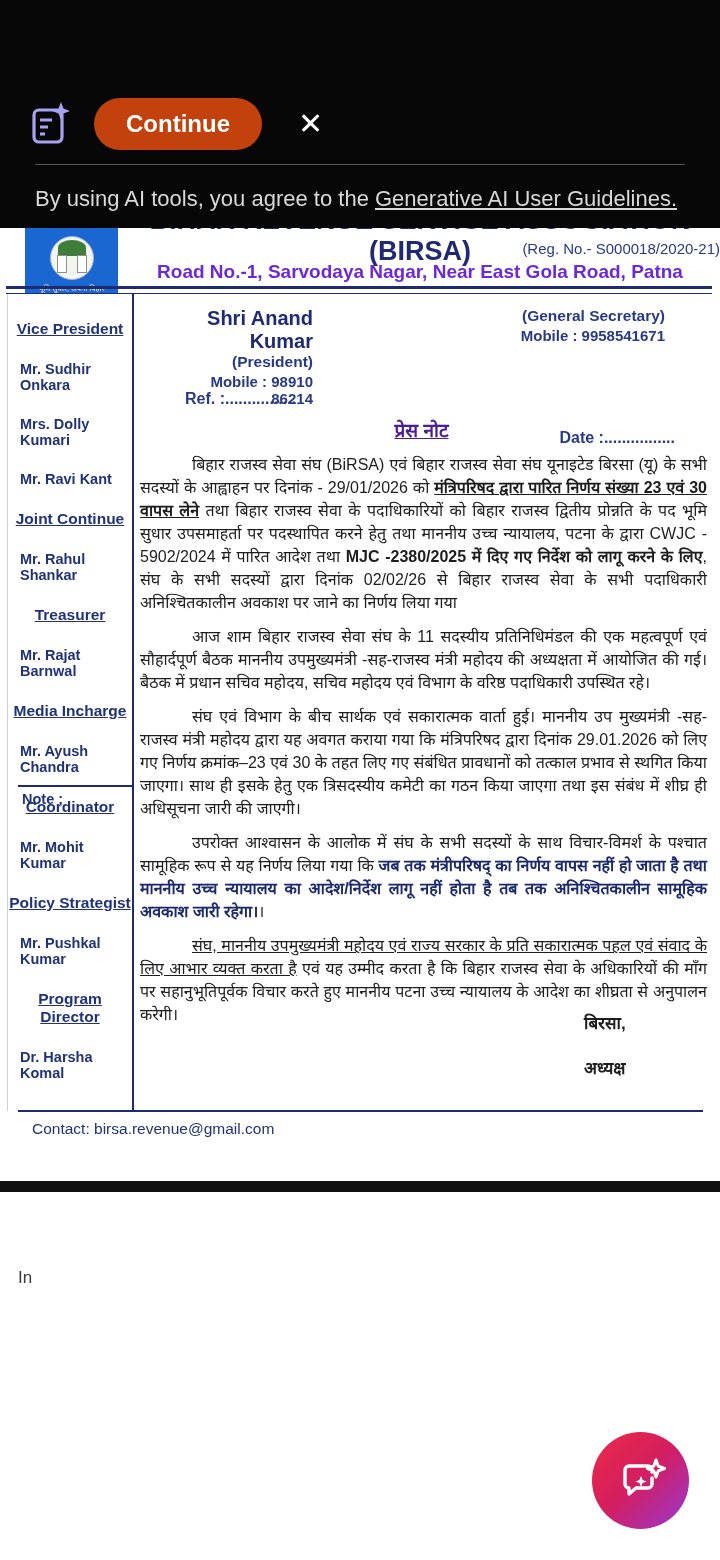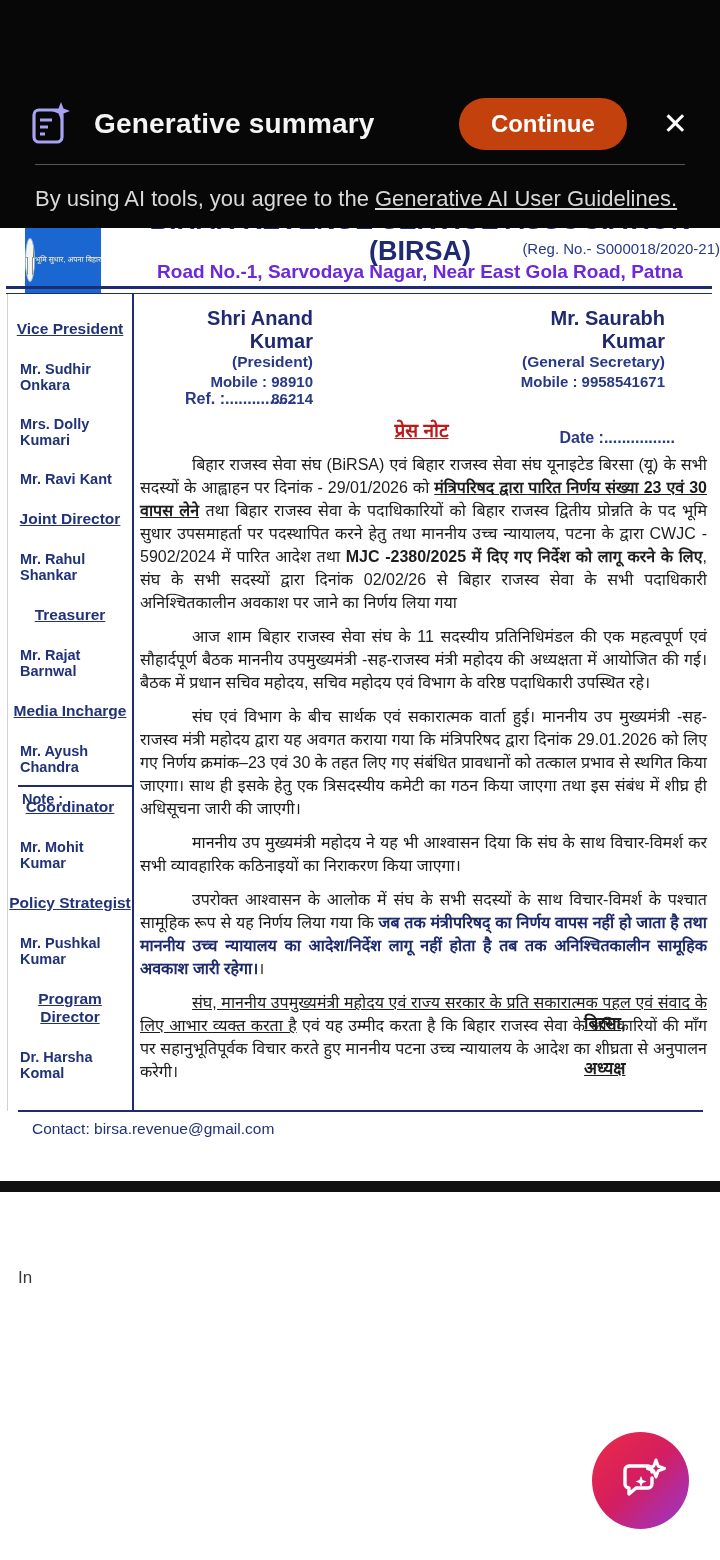--- a/index.html
+++ b/index.html
@@ -17,22 +17,22 @@
   .close-x{color:#ffffff;font-size:30px;font-weight:400;line-height:1;cursor:pointer;padding:4px 6px;}
   .ov-divider{position:absolute;left:35px;right:35px;top:164px;height:1px;background:#565656;}
   .ov-disclaimer{position:absolute;left:35px;top:186px;right:20px;color:#d9d9d9;font-size:22px;}
   .ov-disclaimer a{color:#d9d9d9;text-decoration:underline;cursor:pointer;}
   .org-title{position:absolute;left:120px;top:205px;width:600px;text-align:center;
              font-size:27px;font-weight:800;color:#1f2a70;z-index:5;}
   .reg-no{position:absolute;left:120px;top:240px;width:600px;text-align:right;
           font-size:15px;font-weight:400;color:#283a86;z-index:5;}
   .address{position:absolute;left:120px;top:261px;width:600px;text-align:center;
            font-size:19px;font-weight:700;color:#6d28d9;z-index:5;}
-  .logo{position:absolute;left:25px;top:222px;width:76px;height:71px;background:#1a67d2;z-index:5;
-        display:flex;align-items:center;justify-content:flex-start;}
+  .logo{position:absolute;left:25px;top:222px;width:93px;height:71px;background:#1a67d2;z-index:5;
+        display:flex;flex-direction:column;align-items:center;justify-content:flex-end;}
   .logo-circle{margin-top:4px;width:42px;height:42px;border-radius:50%;background:#f2f6ef;
                border:1px solid #9db6d8;position:relative;overflow:hidden;}
   .logo-globe{position:absolute;left:7px;top:3px;width:28px;height:16px;border-radius:50% 50% 0 0;background:#3f7d3a;}
   .logo-pillar{position:absolute;top:18px;width:8px;height:16px;background:#fdfdfd;border:1px solid #8e8e8e;}
   .logo-caption{margin-top:3px;font-size:7.5px;color:#ffefc2;white-space:nowrap;}
 
   .double-rule{position:absolute;left:6px;right:8px;top:286px;height:4px;
                border-top:3.5px solid #1f2a70;border-bottom:1.5px solid #1f2a70;z-index:5;}
   .page-left-edge{position:absolute;left:7px;top:293px;width:1px;height:818px;background:#cfcfd4;}
   .col-divider{position:absolute;left:132px;top:293px;width:2px;height:818px;background:#1f2a70;}
@@ -49,28 +49,28 @@
   .main-col{position:absolute;left:133px;top:293px;width:577px;height:818px;}
   .official{position:absolute;text-align:right;}
   .official .o-name{font-size:20px;font-weight:800;color:#1f2a70;}
   .official .o-role{font-size:15.5px;font-weight:700;color:#283a86;}
   .official .o-mobile{font-size:15px;font-weight:700;color:#283a86;margin-top:2px;}
   .official.left{left:40px;top:14px;width:140px;text-align:right;}
   .official.right{left:352px;top:14px;width:180px;}
   .ref-label{position:absolute;left:52px;top:97px;font-size:16px;font-weight:700;color:#283a86;}
   .date-label{position:absolute;right:35px;top:100px;font-size:16px;font-weight:700;color:#283a86;margin-top:36px;}
   .press-title{position:absolute;left:0;top:124px;width:100%;text-align:center;
-               font-size:19px;font-weight:800;color:#b91c1c;text-decoration:underline;}
+               font-size:19px;font-weight:800;color:#4c1d95;text-decoration:underline;}
   .paras{position:absolute;left:7px;top:160px;width:567px;font-size:16px;line-height:23px;color:#1d1d1d;}
   .paras p{margin:0 0 11px 0;text-indent:52px;text-align:justify;}
   .seg.b{font-weight:800;}
   .seg.u{text-decoration:underline;}
   .seg.nv{font-weight:800;color:#1c2a6d;}
   .signature{position:absolute;left:451px;top:718px;font-size:17px;font-weight:800;color:#1d1d1d;}
-  .signature div{margin-bottom:22px;text-decoration:underline;}
+  .signature div{margin-bottom:22px;}
 
   
   .footer-rule{position:absolute;left:18px;top:1110px;width:685px;height:2px;background:#1f2a70;}
   .contact-line{position:absolute;left:32px;top:1120px;font-size:15.5px;font-weight:400;color:#203278;}
   .black-bar{position:absolute;left:0;top:1181px;width:720px;height:11px;background:#101010;}
   .partial-text{position:absolute;left:18px;top:1268px;font-size:17px;color:#3a3a3a;}
 
   
   .fab{position:absolute;left:592px;top:1432px;width:97px;height:97px;border-radius:50%;
        background:linear-gradient(135deg,#e8294a 8%,#d31e60 48%,#9b36c9 96%);
@@ -97,21 +97,21 @@
 
     <div class="double-rule"></div>
     <div class="page-left-edge"></div>
     <div class="col-divider"></div>
 
     <div class="sidebar" id="sidebar">
         <div class="sb-item heading">Vice President</div>
         <div class="sb-item name">Mr. Sudhir Onkara</div>
         <div class="sb-item name">Mrs. Dolly Kumari</div>
         <div class="sb-item name">Mr. Ravi Kant</div>
-        <div class="sb-item heading">Joint Director</div>
+        <div class="sb-item heading">Joint Continue</div>
         <div class="sb-item name">Mr. Rahul Shankar</div>
         <div class="sb-item heading">Treasurer</div>
         <div class="sb-item name">Mr. Rajat Barnwal</div>
         <div class="sb-item heading">Media Incharge</div>
         <div class="sb-item name">Mr. Ayush Chandra</div>
         <div class="sb-item heading">Coordinator</div>
         <div class="sb-item name">Mr. Mohit Kumar</div>
         <div class="sb-item heading">Policy Strategist</div>
         <div class="sb-item name">Mr. Pushkal Kumar</div>
         <div class="sb-item heading">Program Director</div>
@@ -120,35 +120,33 @@
     <div class="note-rule"></div>
     <div class="note-label">Note :</div>
 
     <div class="main-col">
       <div class="official left">
         <div class="o-name">Shri Anand Kumar</div>
         <div class="o-role">(President)</div>
         <div class="o-mobile">Mobile : 98910 86214</div>
       </div>
       <div class="official right">
-        <div class="o-name">Mr. Saurabh Kumar</div>
         <div class="o-role">(General Secretary)</div>
         <div class="o-mobile">Mobile : 9958541671</div>
       </div>
 
       <div class="ref-label">Ref. :................</div>
       <div class="date-label">Date :................</div>
 
       <div class="press-title">प्रेस नोट</div>
 
       <div class="paras" id="paras">
           <p><span class="seg">बिहार राजस्व सेवा संघ (BiRSA) एवं बिहार राजस्व सेवा संघ यूनाइटेड बिरसा (यू) के सभी सदस्यों के आह्वाहन पर दिनांक - 29/01/2026 को </span><span class="seg b u">मंत्रिपरिषद द्वारा पारित निर्णय संख्या 23 एवं 30 वापस लेने</span><span class="seg"> तथा बिहार राजस्व सेवा के पदाधिकारियों को बिहार राजस्व द्वितीय प्रोन्नति के पद भूमि सुधार उपसमाहर्ता पर पदस्थापित करने हेतु तथा माननीय उच्च न्यायालय, पटना के द्वारा CWJC - 5902/2024 में पारित आदेश तथा </span><span class="seg b">MJC -2380/2025 में दिए गए निर्देश को लागू करने के लिए</span><span class="seg">, संघ के सभी सदस्यों द्वारा दिनांक 02/02/26 से बिहार राजस्व सेवा के सभी पदाधिकारी अनिश्चितकालीन अवकाश पर जाने का निर्णय लिया गया</span></p>
           <p><span class="seg">आज शाम  बिहार राजस्व सेवा संघ के 11 सदस्यीय प्रतिनिधिमंडल की एक महत्वपूर्ण एवं सौहार्दपूर्ण बैठक माननीय उपमुख्यमंत्री -सह-राजस्व मंत्री महोदय की अध्यक्षता में आयोजित की गई। बैठक में  प्रधान सचिव महोदय, सचिव महोदय एवं विभाग के वरिष्ठ पदाधिकारी उपस्थित रहे।</span></p>
           <p><span class="seg">संघ एवं विभाग के बीच सार्थक एवं सकारात्मक वार्ता हुई। माननीय उप मुख्यमंत्री -सह-राजस्व मंत्री महोदय द्वारा यह अवगत कराया गया कि मंत्रिपरिषद द्वारा दिनांक 29.01.2026 को लिए गए निर्णय क्रमांक–23 एवं 30 के तहत लिए  गए संबंधित प्रावधानों को तत्काल प्रभाव से स्थगित किया जाएगा। साथ ही इसके हेतु एक त्रिसदस्यीय कमेटी का गठन किया जाएगा तथा इस संबंध में शीघ्र ही अधिसूचना जारी की जाएगी।</span></p>
-          <p><span class="seg">माननीय उप मुख्यमंत्री महोदय ने यह भी आश्वासन दिया कि संघ के साथ विचार-विमर्श कर सभी व्यावहारिक कठिनाइयों का निराकरण किया जाएगा।</span></p>
           <p><span class="seg">उपरोक्त आश्वासन के आलोक में संघ के सभी सदस्यों के साथ विचार-विमर्श के पश्चात सामूहिक रूप से यह निर्णय लिया गया कि </span><span class="seg nv">जब तक मंत्रीपरिषद् का निर्णय वापस नहीं हो जाता है तथा माननीय उच्च न्यायालय का आदेश/निर्देश लागू नहीं होता है तब तक अनिश्चितकालीन सामूहिक अवकाश जारी रहेगा।</span><span class="seg">।</span></p>
           <p><span class="seg u">संघ, माननीय उपमुख्यमंत्री महोदय एवं राज्य सरकार के प्रति सकारात्मक पहल एवं संवाद के लिए आभार व्यक्त करता है</span><span class="seg"> एवं यह उम्मीद करता है कि बिहार राजस्व सेवा के अधिकारियों की माँग पर सहानुभूतिपूर्वक विचार करते हुए माननीय पटना उच्च न्यायालय के आदेश का शीघ्रता से अनुपालन करेगी।</span></p>
         </div>
 
       <div class="signature">
         <div>बिरसा,</div>
         <div>अध्यक्ष</div>
       </div>
     </div>
 
@@ -162,21 +160,20 @@
     <div class="ov-header">
       <span class="ov-icon">
         <svg width="40" height="46" viewBox="0 0 40 46" fill="none">
           <rect x="4" y="9" width="28" height="32" rx="5" stroke="#a8a2f2" stroke-width="3.2"></rect>
           <line x1="10" y1="19" x2="22" y2="19" stroke="#a8a2f2" stroke-width="3"></line>
           <line x1="10" y1="26" x2="18" y2="26" stroke="#a8a2f2" stroke-width="3"></line>
           <line x1="10" y1="33" x2="15" y2="33" stroke="#a8a2f2" stroke-width="3"></line>
           <path d="M31 1 L33.5 7.5 L40 10 L33.5 12.5 L31 19 L28.5 12.5 L22 10 L28.5 7.5 Z" fill="#a8a2f2"></path>
         </svg>
       </span>
-      <span class="ov-title">Generative summary</span>
       <button class="continue-btn">Continue</button>
       <span class="close-x">✕</span>
     </div>
     <div class="ov-divider"></div>
     <div class="ov-disclaimer">
       <span>By using AI tools, you agree to the </span><a>Generative AI User Guidelines.</a>
     </div>
   </div>
 
   <div class="fab">

